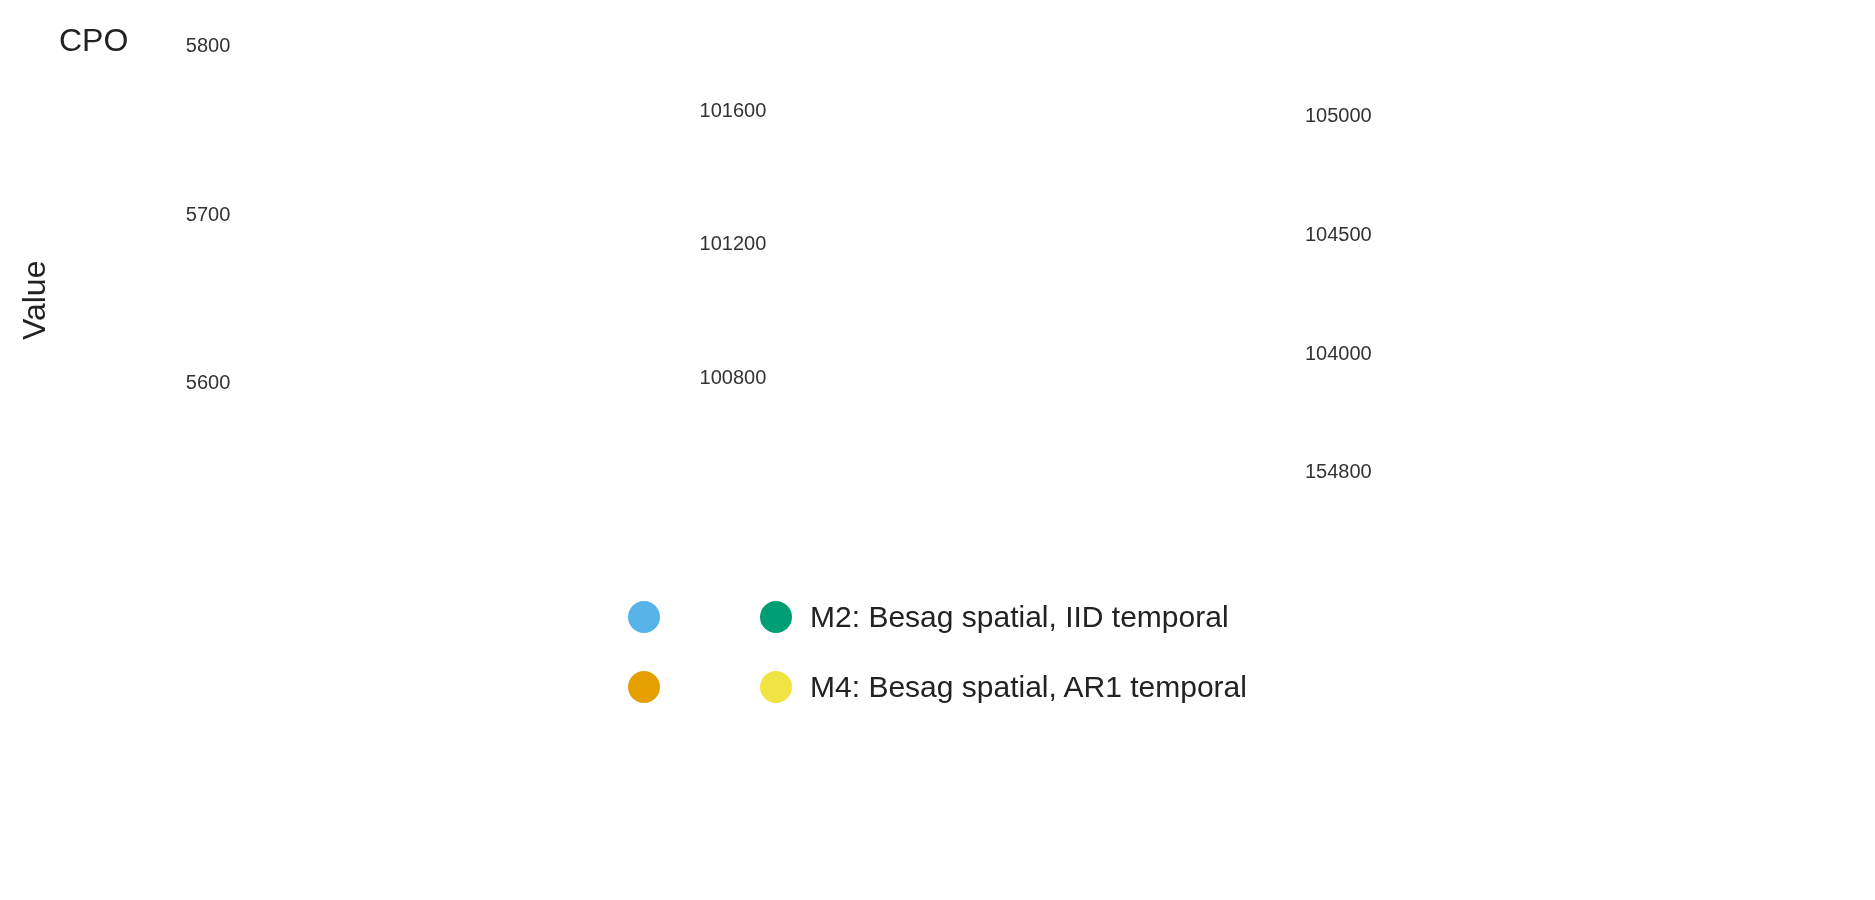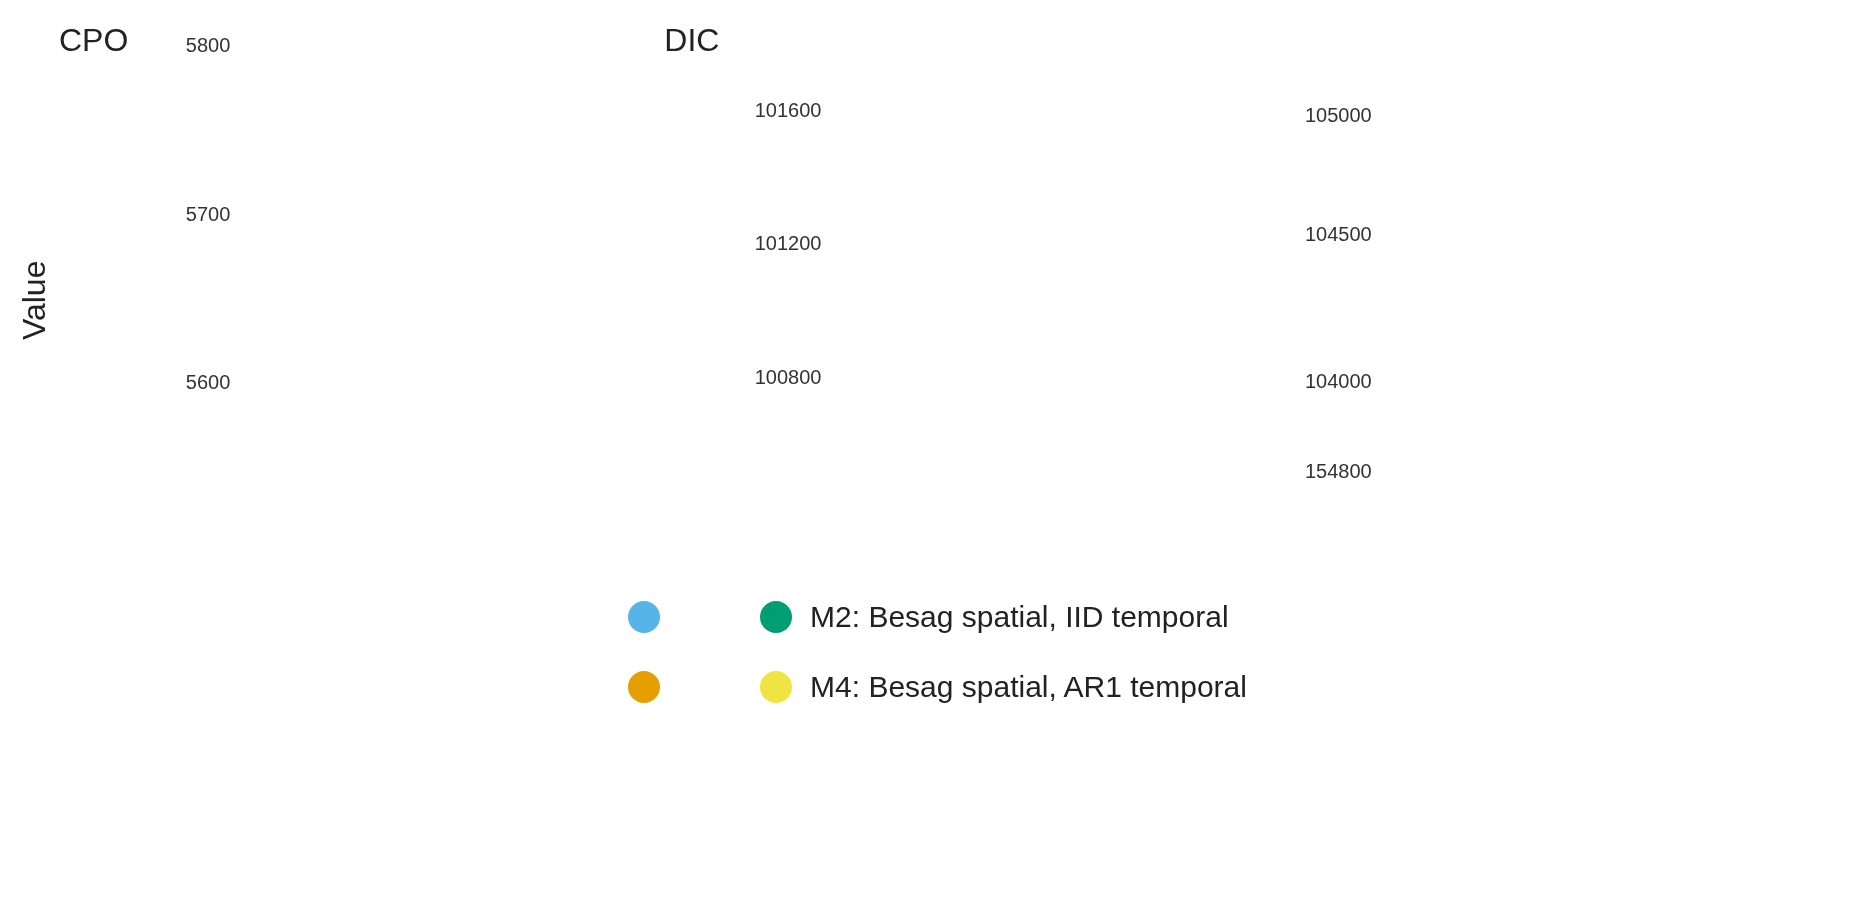--- a/index.html
+++ b/index.html
@@ -144,21 +144,20 @@
               <div class="errbar" style="left: 37.5%; top: 2.45614%; height: 26.3158%;"></div>
               <div class="pt square" style="left: 37.5%; top: 15.7895%; background: rgb(0, 158, 115);"></div>
               <div class="errbar" style="left: 62.5%; top: 70.8772%; height: 26.6667%;"></div>
               <div class="pt" style="left: 62.5%; top: 84.2105%; background: rgb(230, 159, 0);"></div>
               <div class="errbar" style="left: 87.5%; top: 2.45614%; height: 26.3158%;"></div>
               <div class="pt" style="left: 87.5%; top: 15.7895%; background: rgb(240, 228, 66);"></div>
             </div>
           </div>
         </div>
         <div class="panel">
-          <div class="panel-title">DIC</div>
           <div class="panel-body">
             <div class="y-ticks">
               <div class="y-tick-label" style="top: 74.3056%;">100800</div>
               <div class="y-tick-label" style="top: 46.5278%;">101200</div>
               <div class="y-tick-label" style="top: 18.75%;">101600</div>
             </div>
             <div class="plot">
               <div class="hgrid" style="top: 74.3056%;"></div>
               <div class="hgrid" style="top: 46.5278%;"></div>
               <div class="hgrid" style="top: 18.75%;"></div>
@@ -174,21 +173,21 @@
               <div class="pt" style="left: 62.5%; top: 75.6944%; background: rgb(230, 159, 0);"></div>
               <div class="errbar" style="left: 87.5%; top: 0.694444%; height: 40.2778%;"></div>
               <div class="pt" style="left: 87.5%; top: 19.4444%; background: rgb(240, 228, 66);"></div>
             </div>
           </div>
         </div>
         <div class="panel">
           <div class="panel-body">
             <div class="y-ticks">
               <div class="y-tick-label" style="top: 94.0594%;">154800</div>
-              <div class="y-tick-label" style="top: 69.3069%; margin-top: 28px;">104000</div>
+              <div class="y-tick-label" style="top: 69.3069%;">104000</div>
               <div class="y-tick-label" style="top: 44.5545%;">104500</div>
               <div class="y-tick-label" style="top: 19.802%;">105000</div>
             </div>
             <div class="plot">
               <div class="hgrid" style="top: 94.0594%;"></div>
               <div class="hgrid" style="top: 69.3069%;"></div>
               <div class="hgrid" style="top: 44.5545%;"></div>
               <div class="hgrid" style="top: 19.802%;"></div>
               <div class="vgrid" style="left: 12.5%;"></div>
               <div class="vgrid" style="left: 37.5%;"></div>

